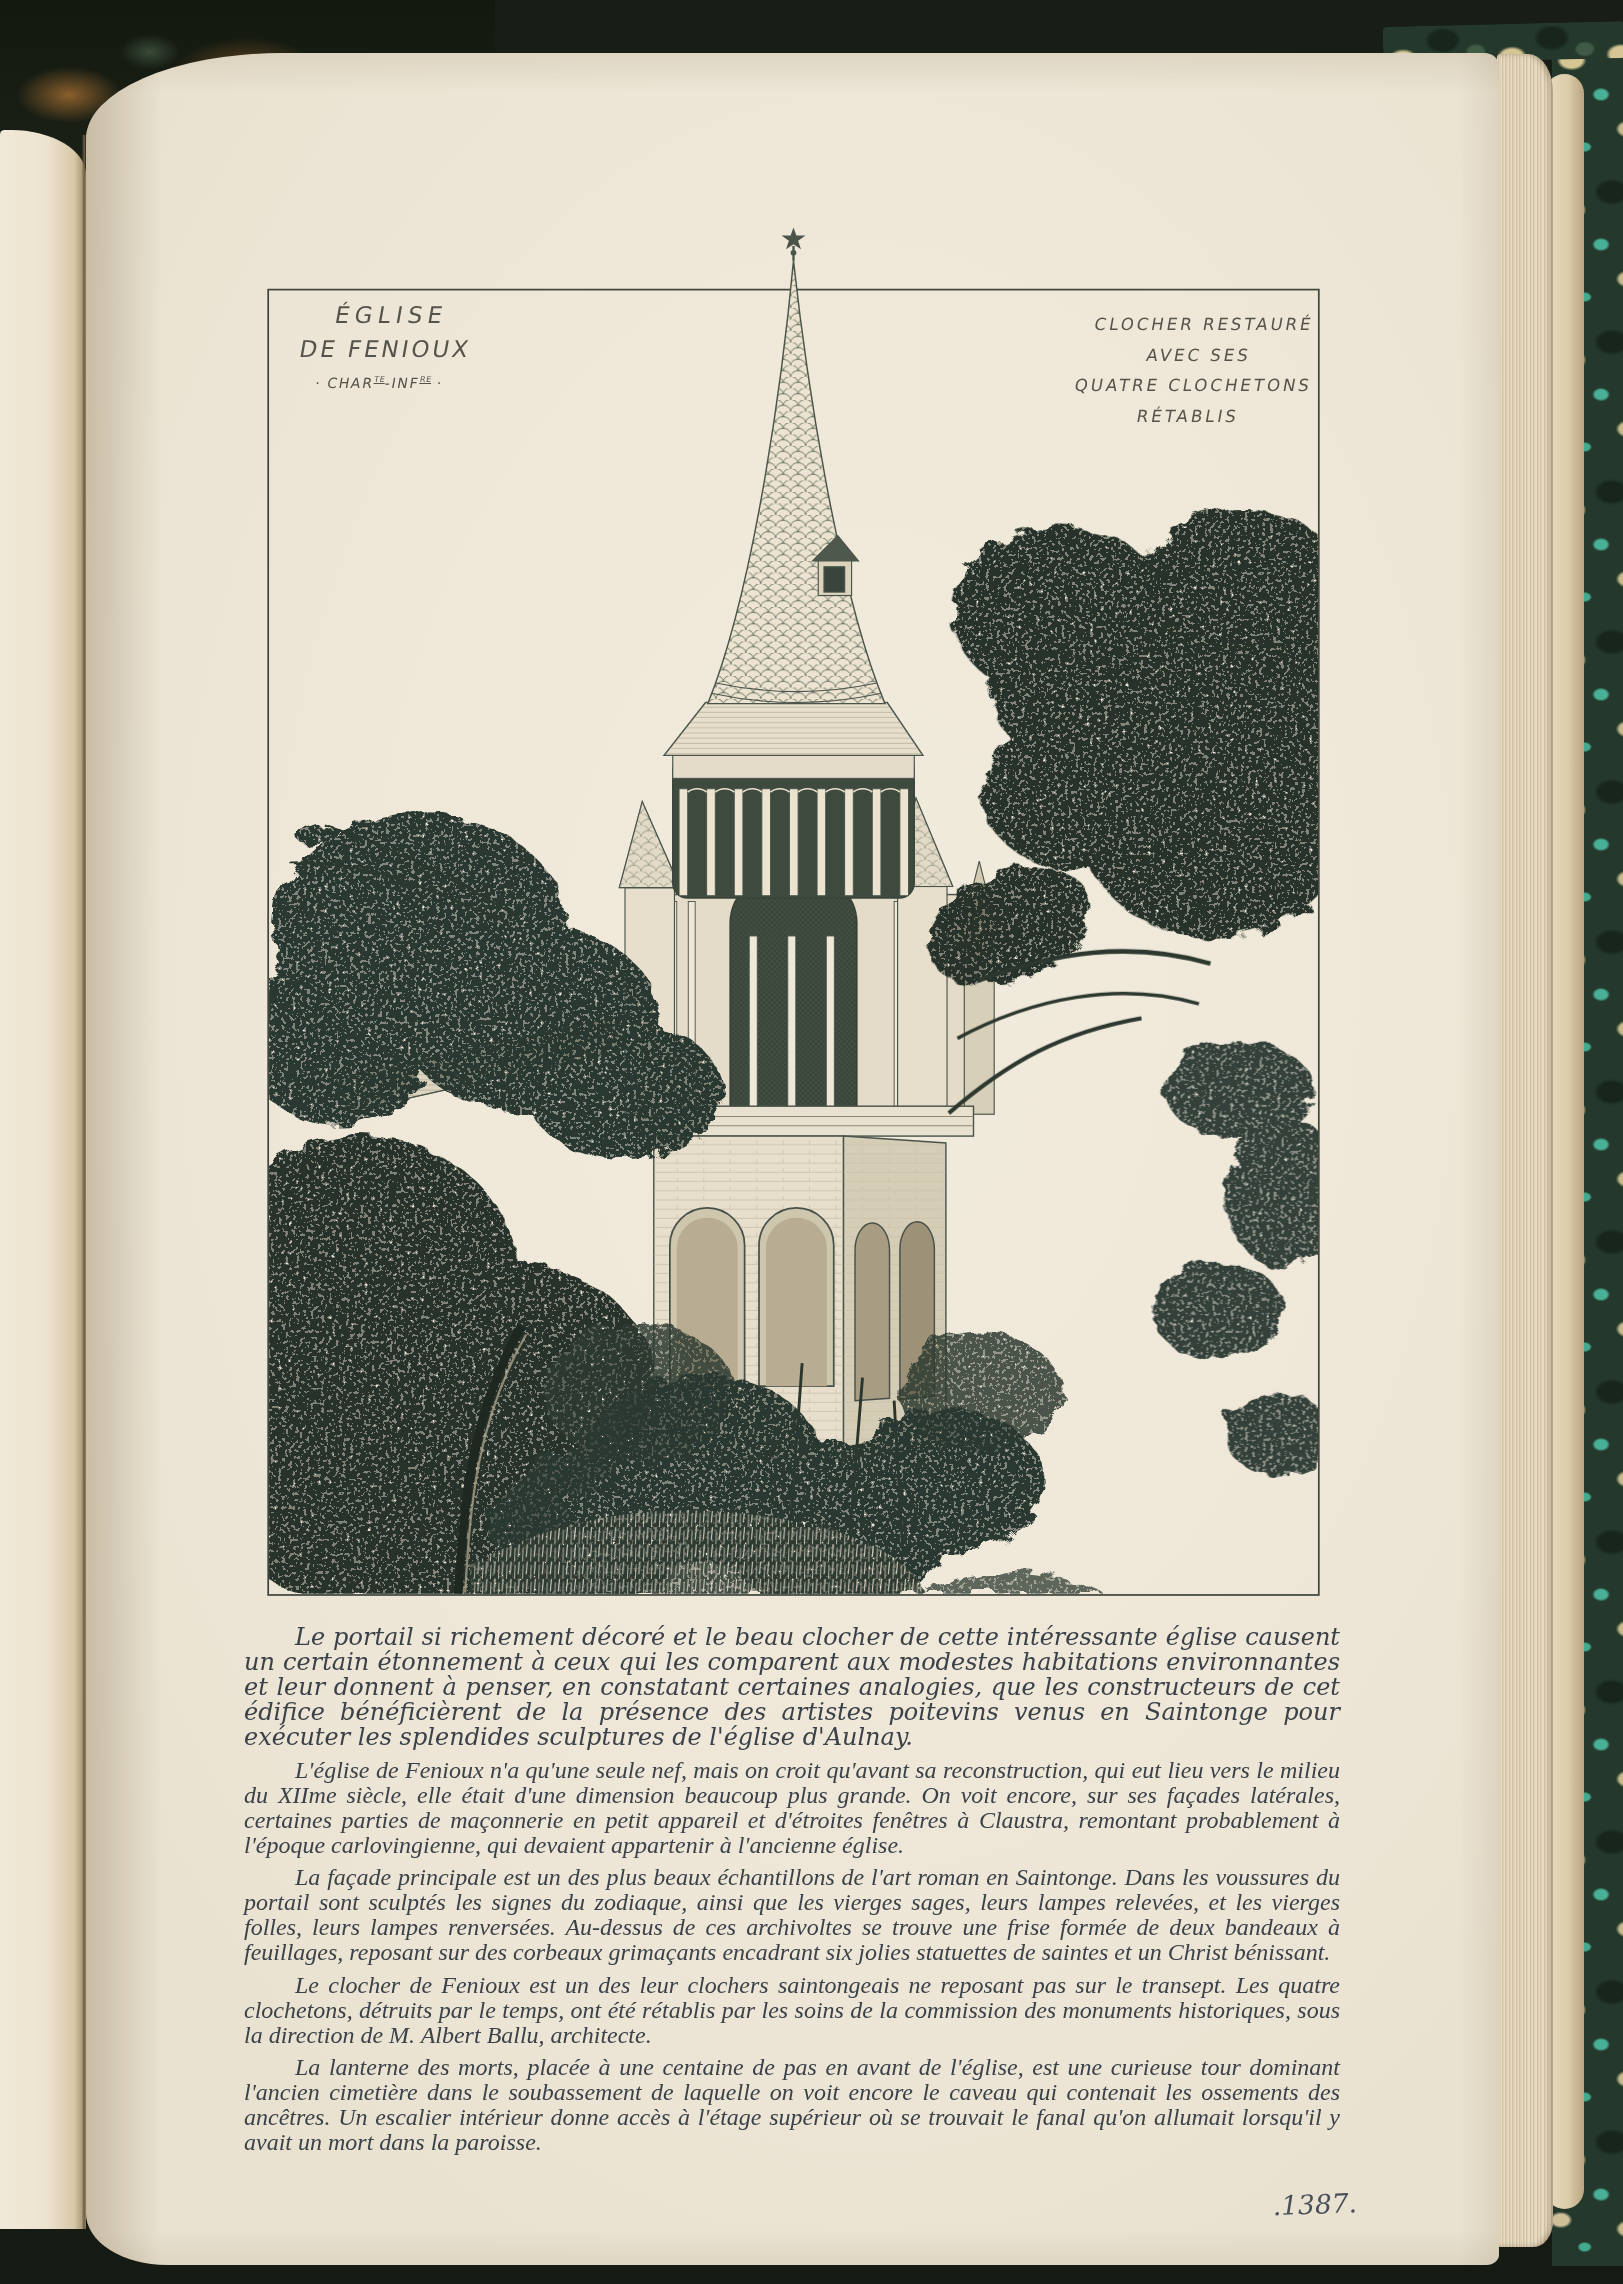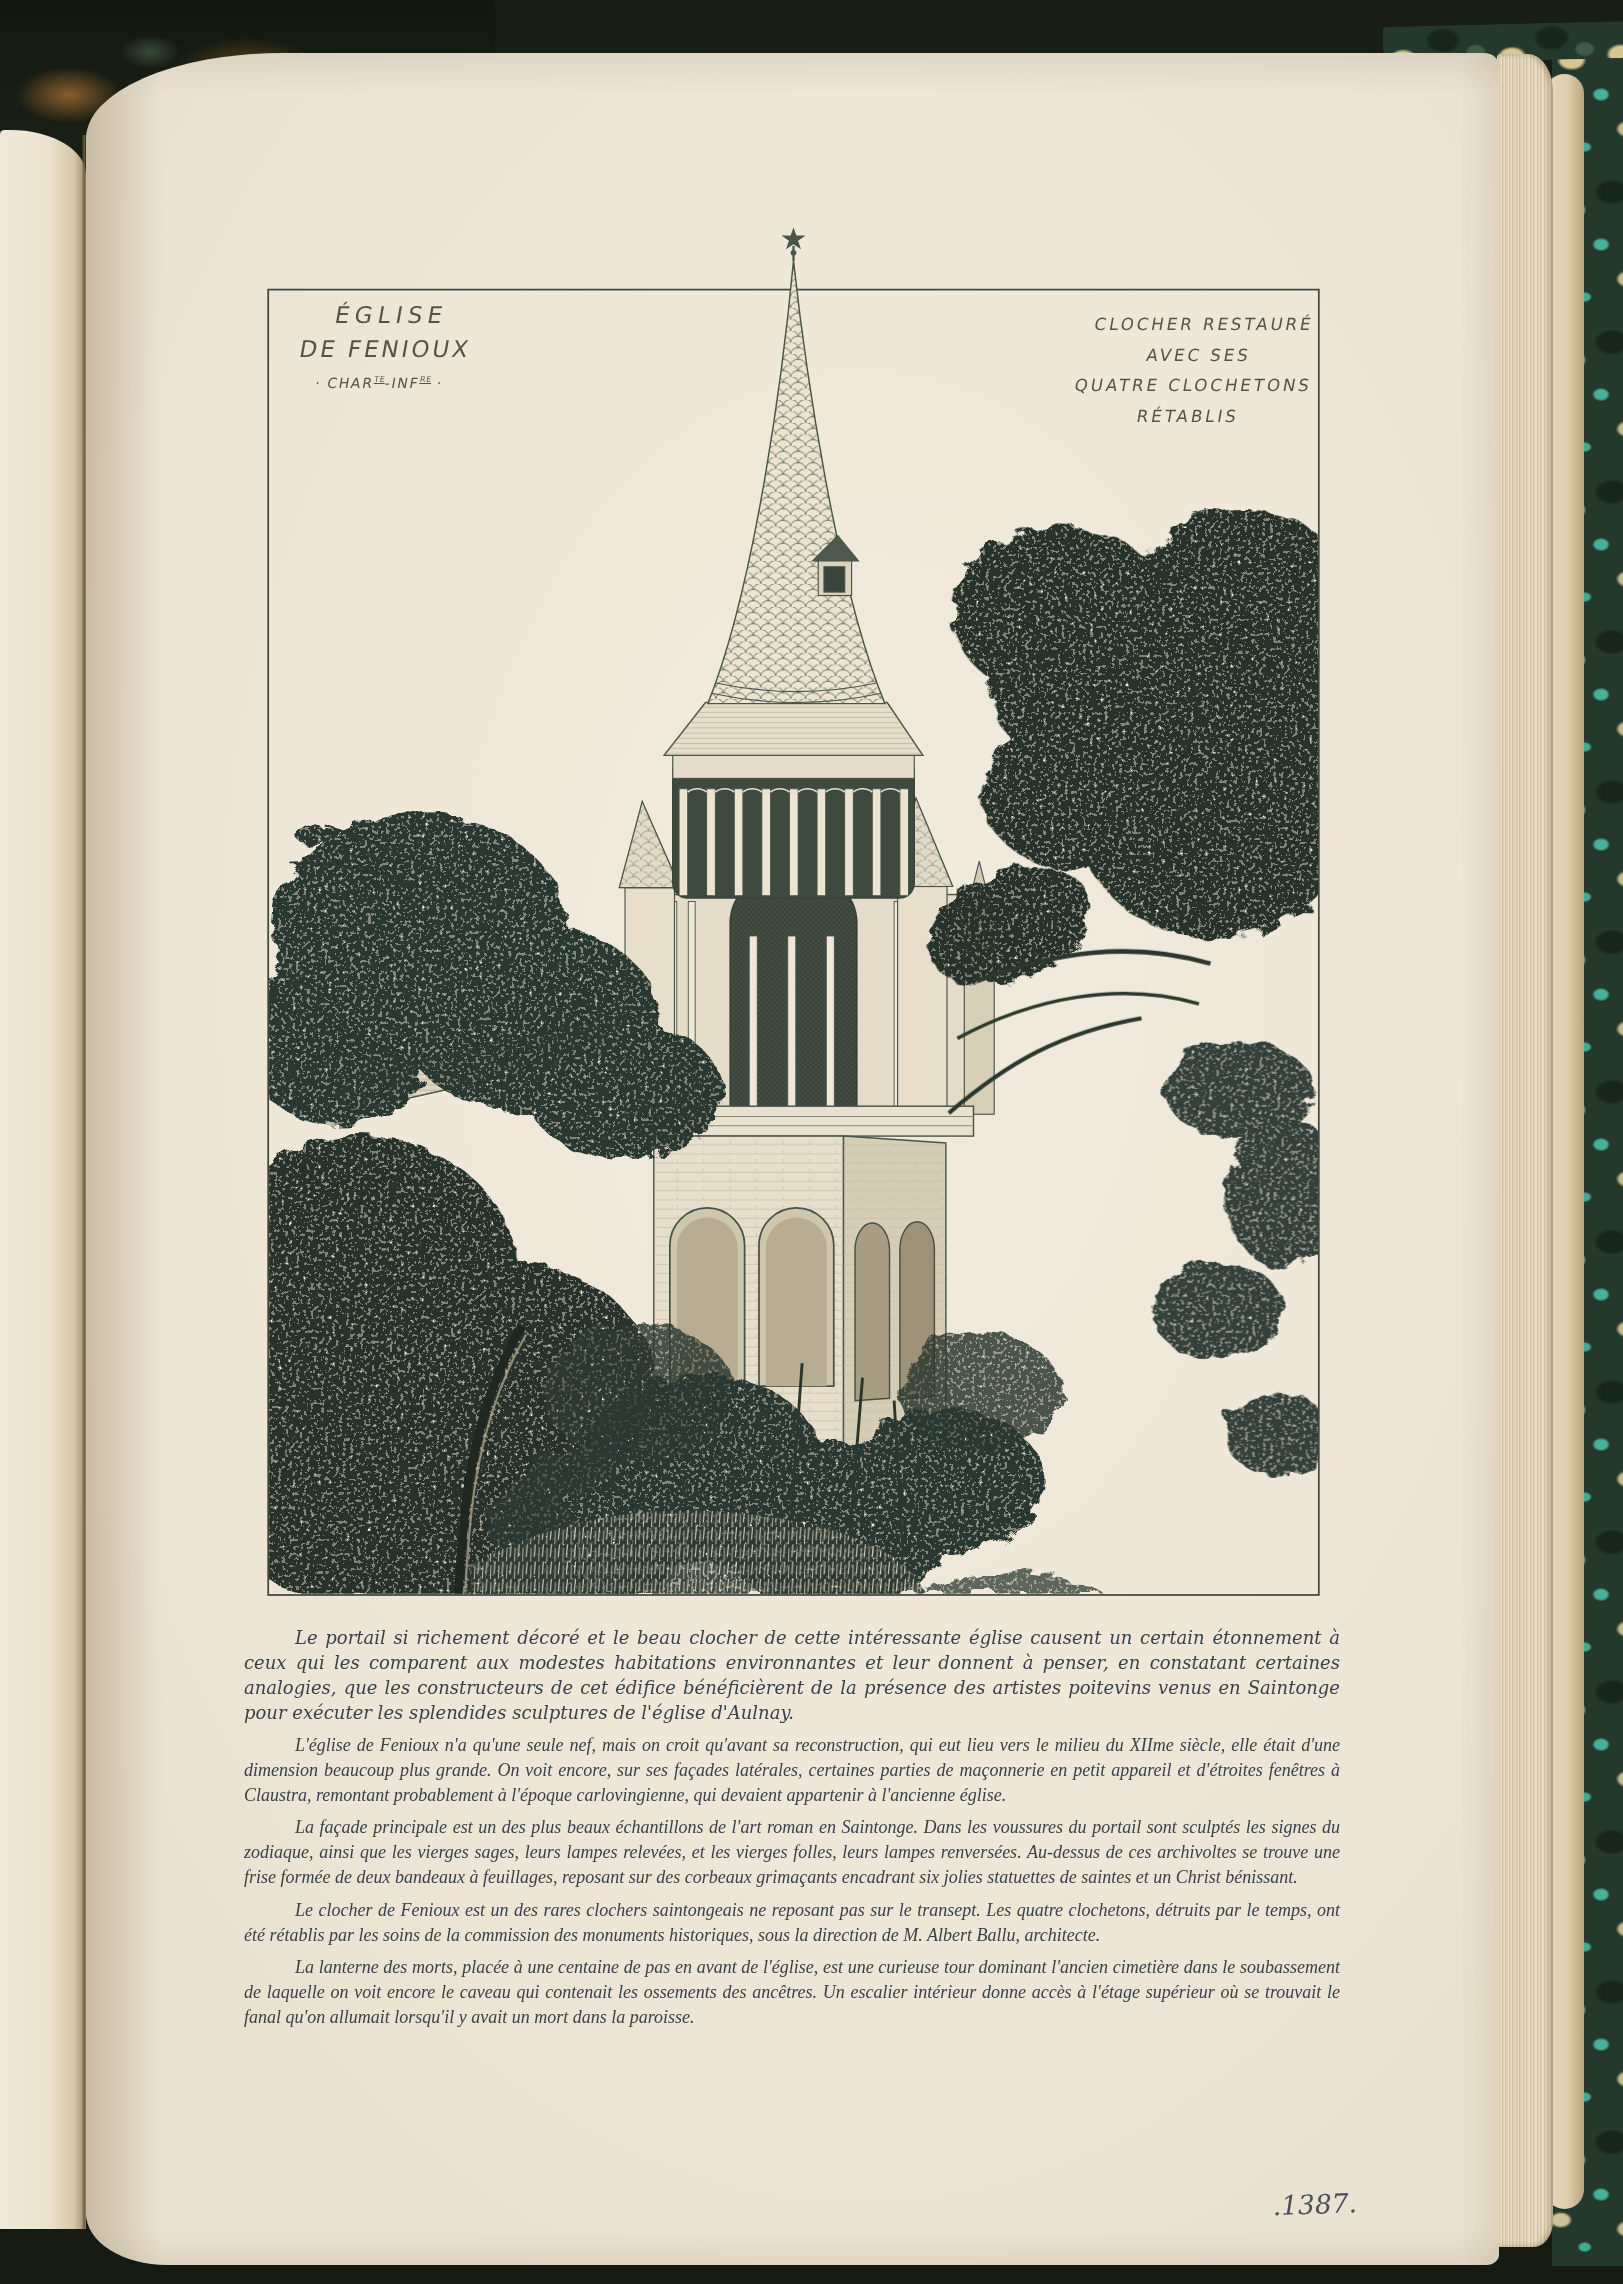--- a/index.html
+++ b/index.html
@@ -55,21 +55,21 @@
   .t1{font-size:23px;letter-spacing:5.2px;line-height:32px;}
   .t2{font-size:23px;letter-spacing:2.9px;line-height:36px;white-space:nowrap;}
   .t-sub{font-size:14px;letter-spacing:1.7px;line-height:25px;}
   .t-sub sup{font-size:8px;text-decoration:underline;letter-spacing:0.6px;}
   .t-sub .dot{padding:0 5.8px;}
   .caption-block{left:1061px;top:309px;width:270px;text-align:center;
       font-size:16.7px;letter-spacing:2.9px;line-height:30.5px;}
   
   .copy{position:absolute;left:244px;top:1625px;width:1096px;
         font-family:"DejaVu Serif", serif;font-style:italic;
-        font-size:18px;line-height:25px;color:#3a4149;text-align:justify;}
+        font-size:24px;line-height:25px;color:#3a4149;text-align:justify;}
   .copy p{margin:0;text-indent:51px;}
   .copy p + p{margin-top:7.5px;font-family:Liberation Serif, serif;}
   .folio{position:absolute;left:1196px;top:2190px;width:161px;text-align:right;
         font-family:"DejaVu Serif", serif;font-style:italic;font-size:26.5px;
         color:#49505a;transform:rotate(-2deg);}
 </style>
 </head>
 <body>
 
 <div class="scene">
@@ -297,20 +297,20 @@
     <div>CLOCHER RESTAURÉ</div>
     <div>AVEC SES</div>
     <div>QUATRE CLOCHETONS</div>
     <div>RÉTABLIS</div>
   </div>
 
   <div class="copy">
     <p>Le portail si richement décoré et le beau clocher de cette intéressante église causent un certain étonnement à ceux qui les comparent aux modestes habitations environnantes et leur donnent à penser, en constatant certaines analogies, que les constructeurs de cet édifice bénéficièrent de la présence des artistes poitevins venus en Saintonge pour exécuter les splendides sculptures de l'église d'Aulnay.</p>
     <p>L'église de Fenioux n'a qu'une seule nef, mais on croit qu'avant sa reconstruction, qui eut lieu vers le milieu du XIIme siècle, elle était d'une dimension beaucoup plus grande. On voit encore, sur ses façades latérales, certaines parties de maçonnerie en petit appareil et d'étroites fenêtres à Claustra, remontant probablement à l'époque carlovingienne, qui devaient appartenir à l'ancienne église.</p>
     <p>La façade principale est un des plus beaux échantillons de l'art roman en Saintonge. Dans les voussures du portail sont sculptés les signes du zodiaque, ainsi que les vierges sages, leurs lampes relevées, et les vierges folles, leurs lampes renversées. Au-dessus de ces archivoltes se trouve une frise formée de deux bandeaux à feuillages, reposant sur des corbeaux grimaçants encadrant six jolies statuettes de saintes et un Christ bénissant.</p>
-    <p>Le clocher de Fenioux est un des rares clochers saintongeais ne reposant pas sur le transept. Les quatre clochetons, détruits par le temps, ont été rétablis par les soins de la commission des monuments historiques, sous la direction de M. Albert Ballu, architecte.</p>
+    <p>Le clocher de Fenioux est un des leur clochers saintongeais ne reposant pas sur le transept. Les quatre clochetons, détruits par le temps, ont été rétablis par les soins de la commission des monuments historiques, sous la direction de M. Albert Ballu, architecte.</p>
     <p>La lanterne des morts, placée à une centaine de pas en avant de l'église, est une curieuse tour dominant l'ancien cimetière dans le soubassement de laquelle on voit encore le caveau qui contenait les ossements des ancêtres. Un escalier intérieur donne accès à l'étage supérieur où se trouvait le fanal qu'on allumait lorsqu'il y avait un mort dans la paroisse.</p>
   </div>
 
   <div class="folio">.1387.</div>
 
 </div>
 
 
 </body></html>

